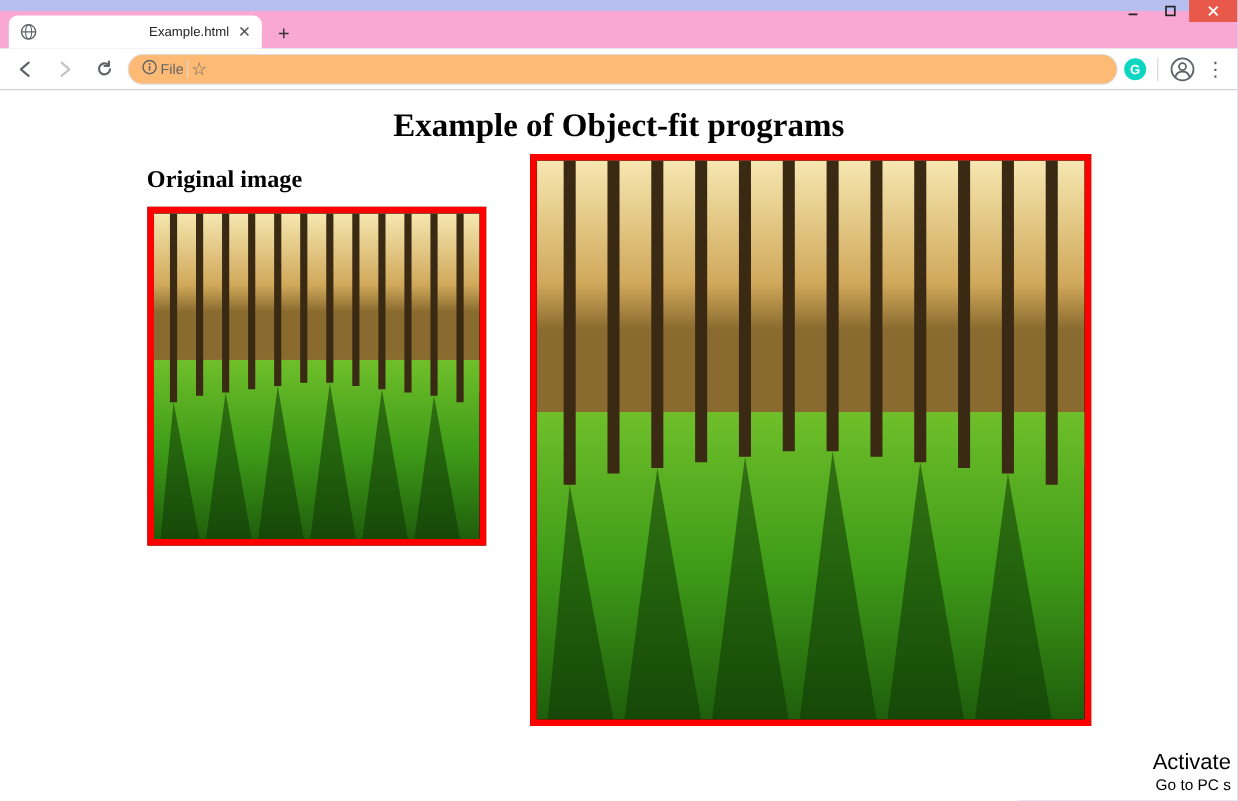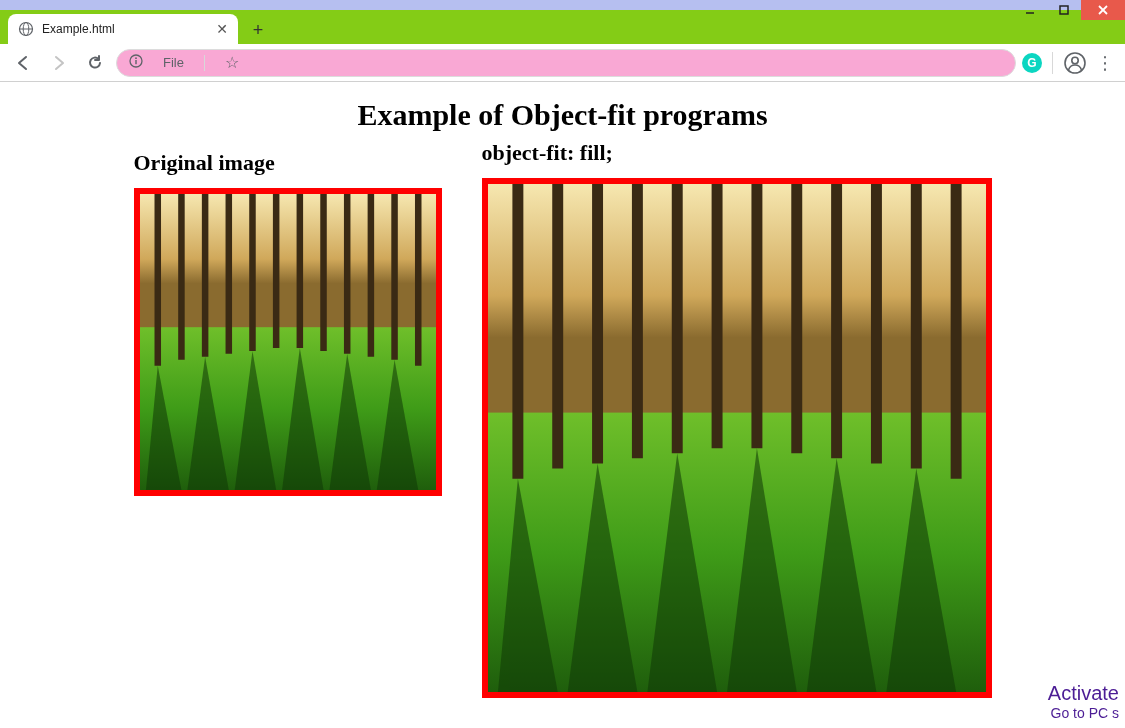--- a/index.html
+++ b/index.html
@@ -20,21 +20,22 @@
   }
   .win-btn {
     width: 34px; height: 20px; display: flex; align-items: center; justify-content: center;
     font-size: 12px; color: #222;
   }
   .win-btn.close { background: #e8594b; color: #fff; width: 44px; }
   .win-btn svg { display: block; }
 
   .tabstrip {
     height: 34px; display: flex; align-items: flex-end; padding-left: 8px;
-    background: #84cc16;
+    background: #f9a8d4;
+    text-align: right;
   }
   .tab {
     background: #fff; height: 30px; width: 230px; border-top-left-radius: 8px; border-top-right-radius: 8px;
     display: flex; align-items: center; padding: 0 10px; gap: 8px;
     font-size: 12px; color: #222; position: relative;
   }
   .tab .favicon { width: 16px; height: 16px; display:flex; align-items:center; justify-content:center; }
   .tab .title { flex: 1; white-space: nowrap; overflow: hidden; text-overflow: ellipsis; }
   .tab .close { font-size: 14px; color: #555; }
   .newtab {
@@ -46,22 +47,22 @@
     height: 38px; background: #fff; display:flex; align-items:center; padding: 0 8px;
     gap: 6px; border-bottom: 1px solid #d0d0d0;
   }
   .tbtn {
     width: 30px; height: 30px; border-radius: 50%; display:flex; align-items:center; justify-content:center;
     color:#5f6368;
   }
   .tbtn.disabled { color:#b6b6b6; }
   .addr {
     flex:1; height:28px; border:1px solid #dcdcdc; border-radius:14px;
-    display:flex; align-items:center; padding:0 12px; gap:20px; color:#5f6368; font-size:13px;
-    background:#f9a8d4;
+    display:flex; align-items:center; padding:0 12px; gap:3px; color:#5f6368; font-size:13px;
+    background:#fdba74;
   }
   .addr .sep { width:1px; height:16px; background:#d8d8d8; }
   .addr .path { color:#202124; flex:1; }
   .addr .star { color:#5f6368; font-size:16px; }
   .ext-badge {
     width:20px; height:20px; border-radius:50%; background:#0bd6c1; color:#fff;
     display:flex; align-items:center; justify-content:center; font-size:12px; font-weight:bold;
   }
   .divider-v { width:1px; height:22px; background:#d8d8d8; margin:0 4px; }
   .avatar { width:24px; height:24px; color:#5f6368; }
@@ -89,21 +90,21 @@
   .imgbox {
     border: 6px solid red; background:#000;
   }
   .imgbox.small { width: 308px; height: 308px; }
   .imgbox.large { width: 510px; height: 520px; }
 
   
   .forest { width:100%; height:100%; display:block; }
 
   .watermark {
-    position:absolute; right:6px; bottom:6px; text-align:right; color:#4c1d95;
+    position:absolute; right:6px; bottom:6px; text-align:right; color:#000000;
     font-size:14px; line-height:1.2; pointer-events:none;
   }
   .watermark .big { font-size:20px; }
 
 </style>
 </head>
 <body>
 
 <div class="window">
 
@@ -230,21 +231,20 @@
               <polygon points="38,53 32,100 46,100"></polygon>
               <polygon points="54,52 48,100 62,100"></polygon>
               <polygon points="70,54 64,100 78,100"></polygon>
               <polygon points="86,56 80,100 94,100"></polygon>
             </g>
           </svg>
         </div>
       </div>
 
       <div class="col right">
-        <h2>object-fit: fill;</h2>
         <div class="imgbox large">
           <svg class="forest" viewBox="0 0 100 100" preserveAspectRatio="none">
             <defs>
               <linearGradient id="sky2" x1="0" y1="0" x2="0" y2="1">
                 <stop offset="0" stop-color="#f6e7b0"></stop>
                 <stop offset="0.4" stop-color="#d0a85a"></stop>
                 <stop offset="0.55" stop-color="#8a6b2f"></stop>
               </linearGradient>
               <linearGradient id="grass2" x1="0" y1="0" x2="0" y2="1">
                 <stop offset="0" stop-color="#6fbf2a"></stop>

